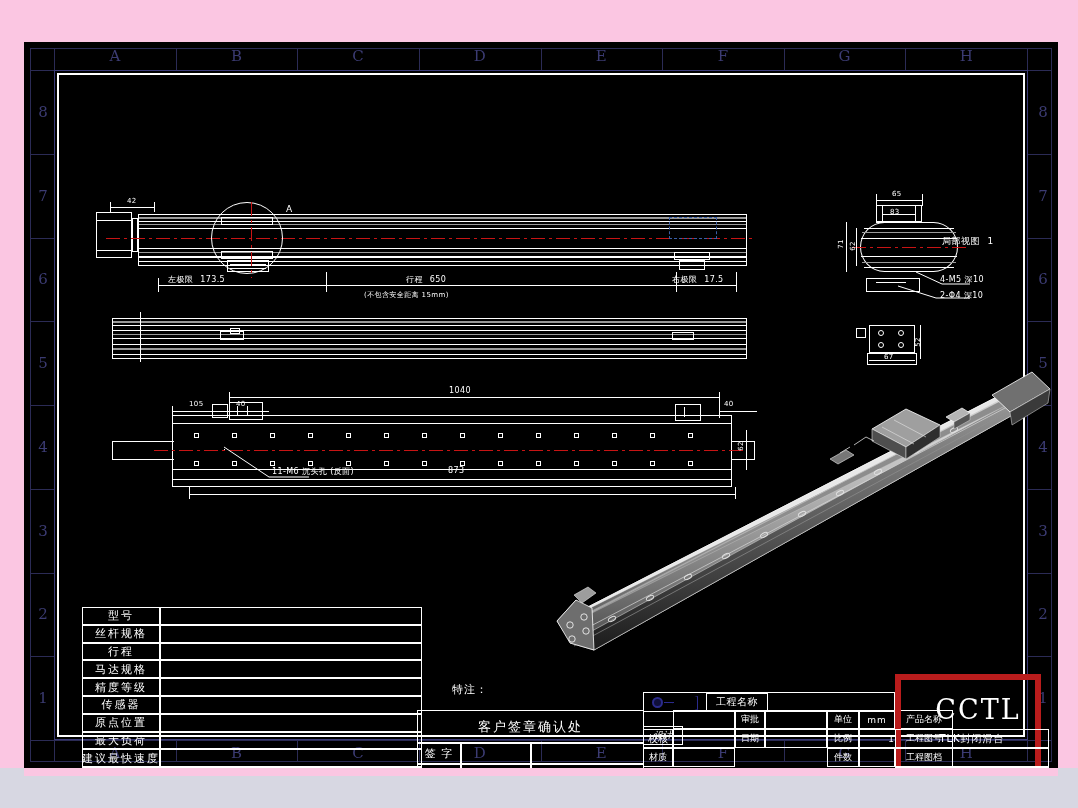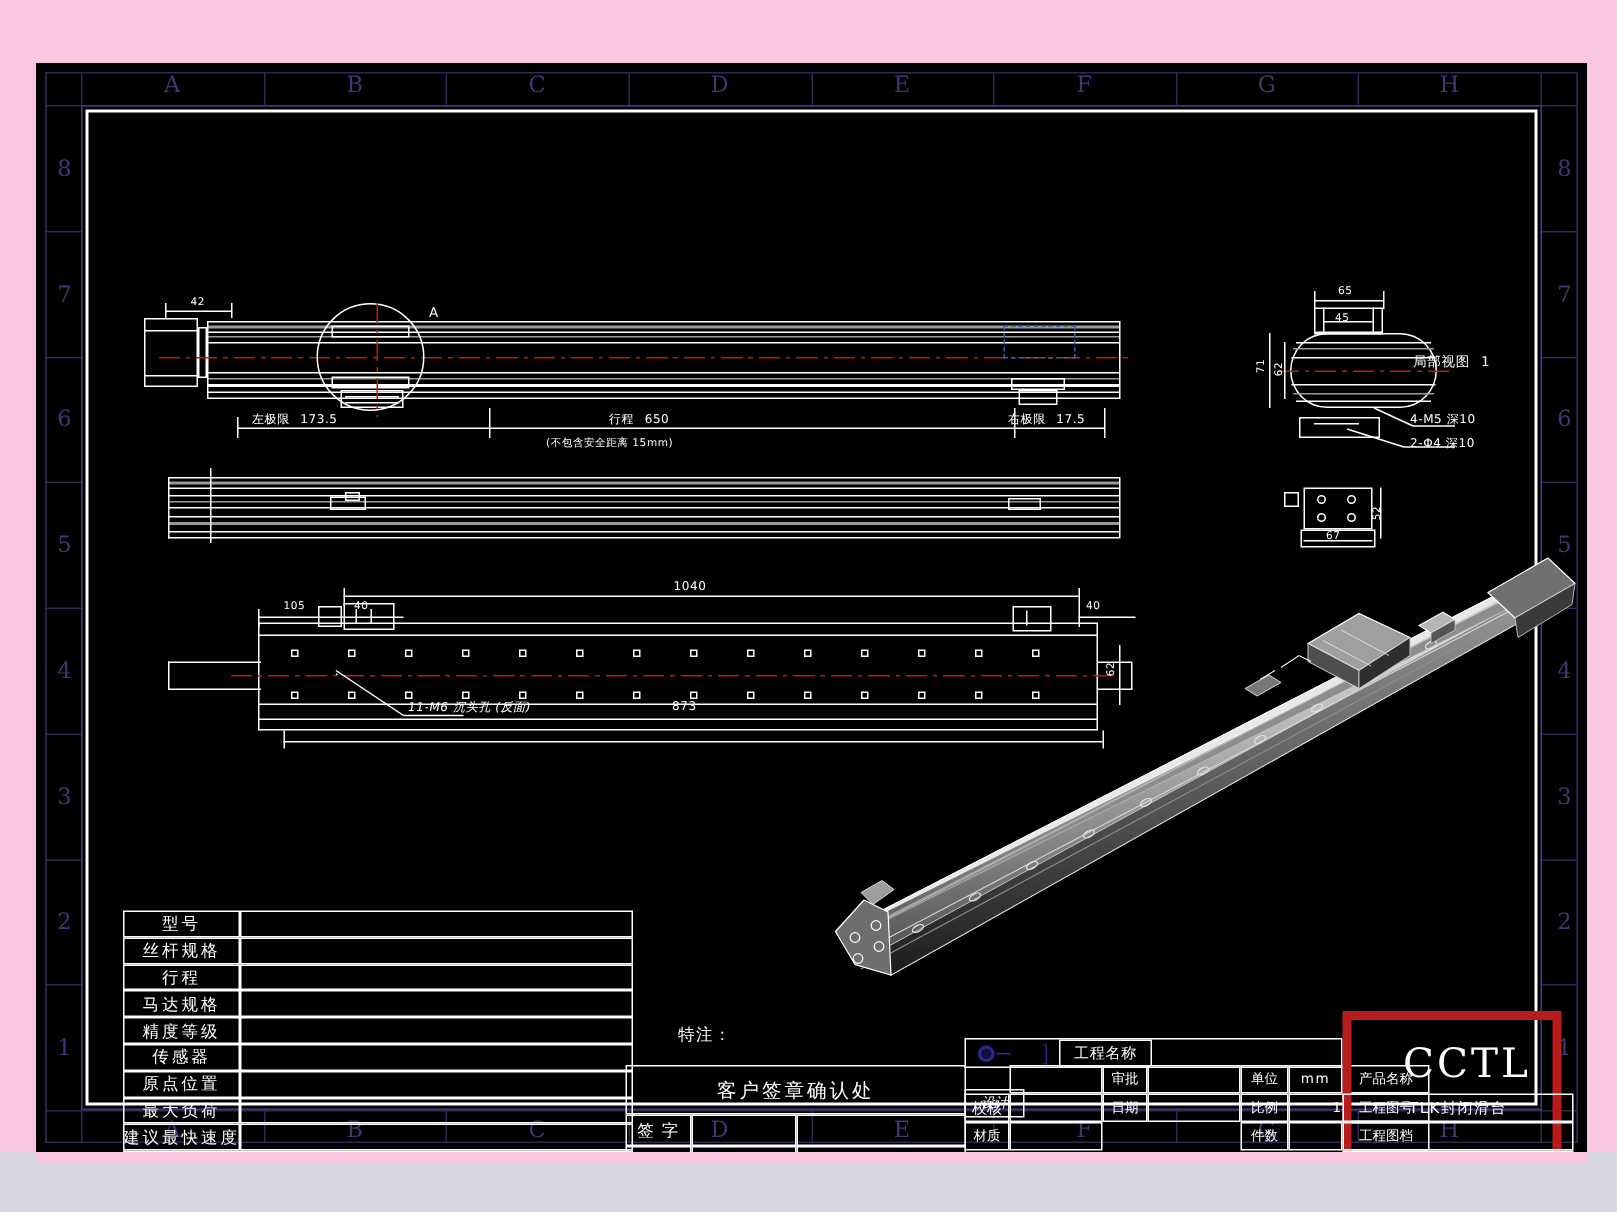--- a/index.html
+++ b/index.html
@@ -422,21 +422,21 @@
     <div class="ln dim" style="left:165px; top:452px; width:546px;"></div>
     <div class="ln" style="left:165px; top:445px; width:1px; height:12px;"></div>
     <div class="ln" style="left:711px; top:445px; width:1px; height:12px;"></div>
     <div class="cadtext t8" style="left:424px; top:424px;">873</div>
 
     <div class="ln" style="left:200px; top:407px; width:1px; height:1px;"></div>
     <svg style="position:absolute; left:190px; top:400px; width:100px; height:40px;">
       <line x1="10" y1="5" x2="55" y2="35" stroke="#ffffff" stroke-width="1"></line>
       <line x1="55" y1="35" x2="95" y2="35" stroke="#ffffff" stroke-width="1"></line>
     </svg>
-    <div class="cadtext t8" style="left:248px; top:424px;font-style:italic;">11-M6 沉头孔 (反面)</div>
+    <div class="cadtext t8" style="left:248px; top:424px;">11-M6 沉头孔 (反面)</div>
   </div>
 
   <div>
 
     <div class="rect" style="left:836px; top:180px; width:98px; height:50px; border-radius:50%/100%;"></div>
     <div class="ln" style="left:840px; top:186px; width:90px; height:1px;"></div>
     <div class="ln gray" style="left:838px; top:190px; width:94px; height:1px;"></div>
     <div class="ln" style="left:837px; top:196px; width:96px; height:1px;"></div>
     <div class="ln" style="left:837px; top:214px; width:96px; height:1px;"></div>
     <div class="ln gray" style="left:838px; top:220px; width:94px; height:1px;"></div>
@@ -450,21 +450,21 @@
 
     <div class="rect" style="left:842px; top:236px; width:54px; height:14px;"></div>
     <div class="ln" style="left:852px; top:240px; width:30px; height:1px;"></div>
 
     <div class="ln dim" style="left:852px; top:158px; width:46px;"></div>
     <div class="ln" style="left:852px; top:152px; width:1px; height:12px;"></div>
     <div class="ln" style="left:898px; top:152px; width:1px; height:12px;"></div>
     <div class="cadtext t7" style="left:868px; top:148px;">65</div>
 
     <div class="ln dim" style="left:858px; top:172px; width:33px;"></div>
-    <div class="cadtext t7" style="left:866px; top:166px;">45</div>
+    <div class="cadtext t7" style="left:866px; top:166px;">83</div>
 
     <div class="ln" style="left:822px; top:180px; width:1px; height:50px;"></div>
     <div class="cadtext t7" style="left:812px; top:198px; transform:rotate(-90deg);">71</div>
     <div class="ln" style="left:832px; top:186px; width:1px; height:38px;"></div>
     <div class="cadtext t7" style="left:824px; top:200px; transform:rotate(-90deg);">62</div>
 
     <div class="cadtext t9" style="left:918px; top:193px;">
       <span>局部视图</span>
       <span style="margin-left:4px;">1</span>
     </div>

